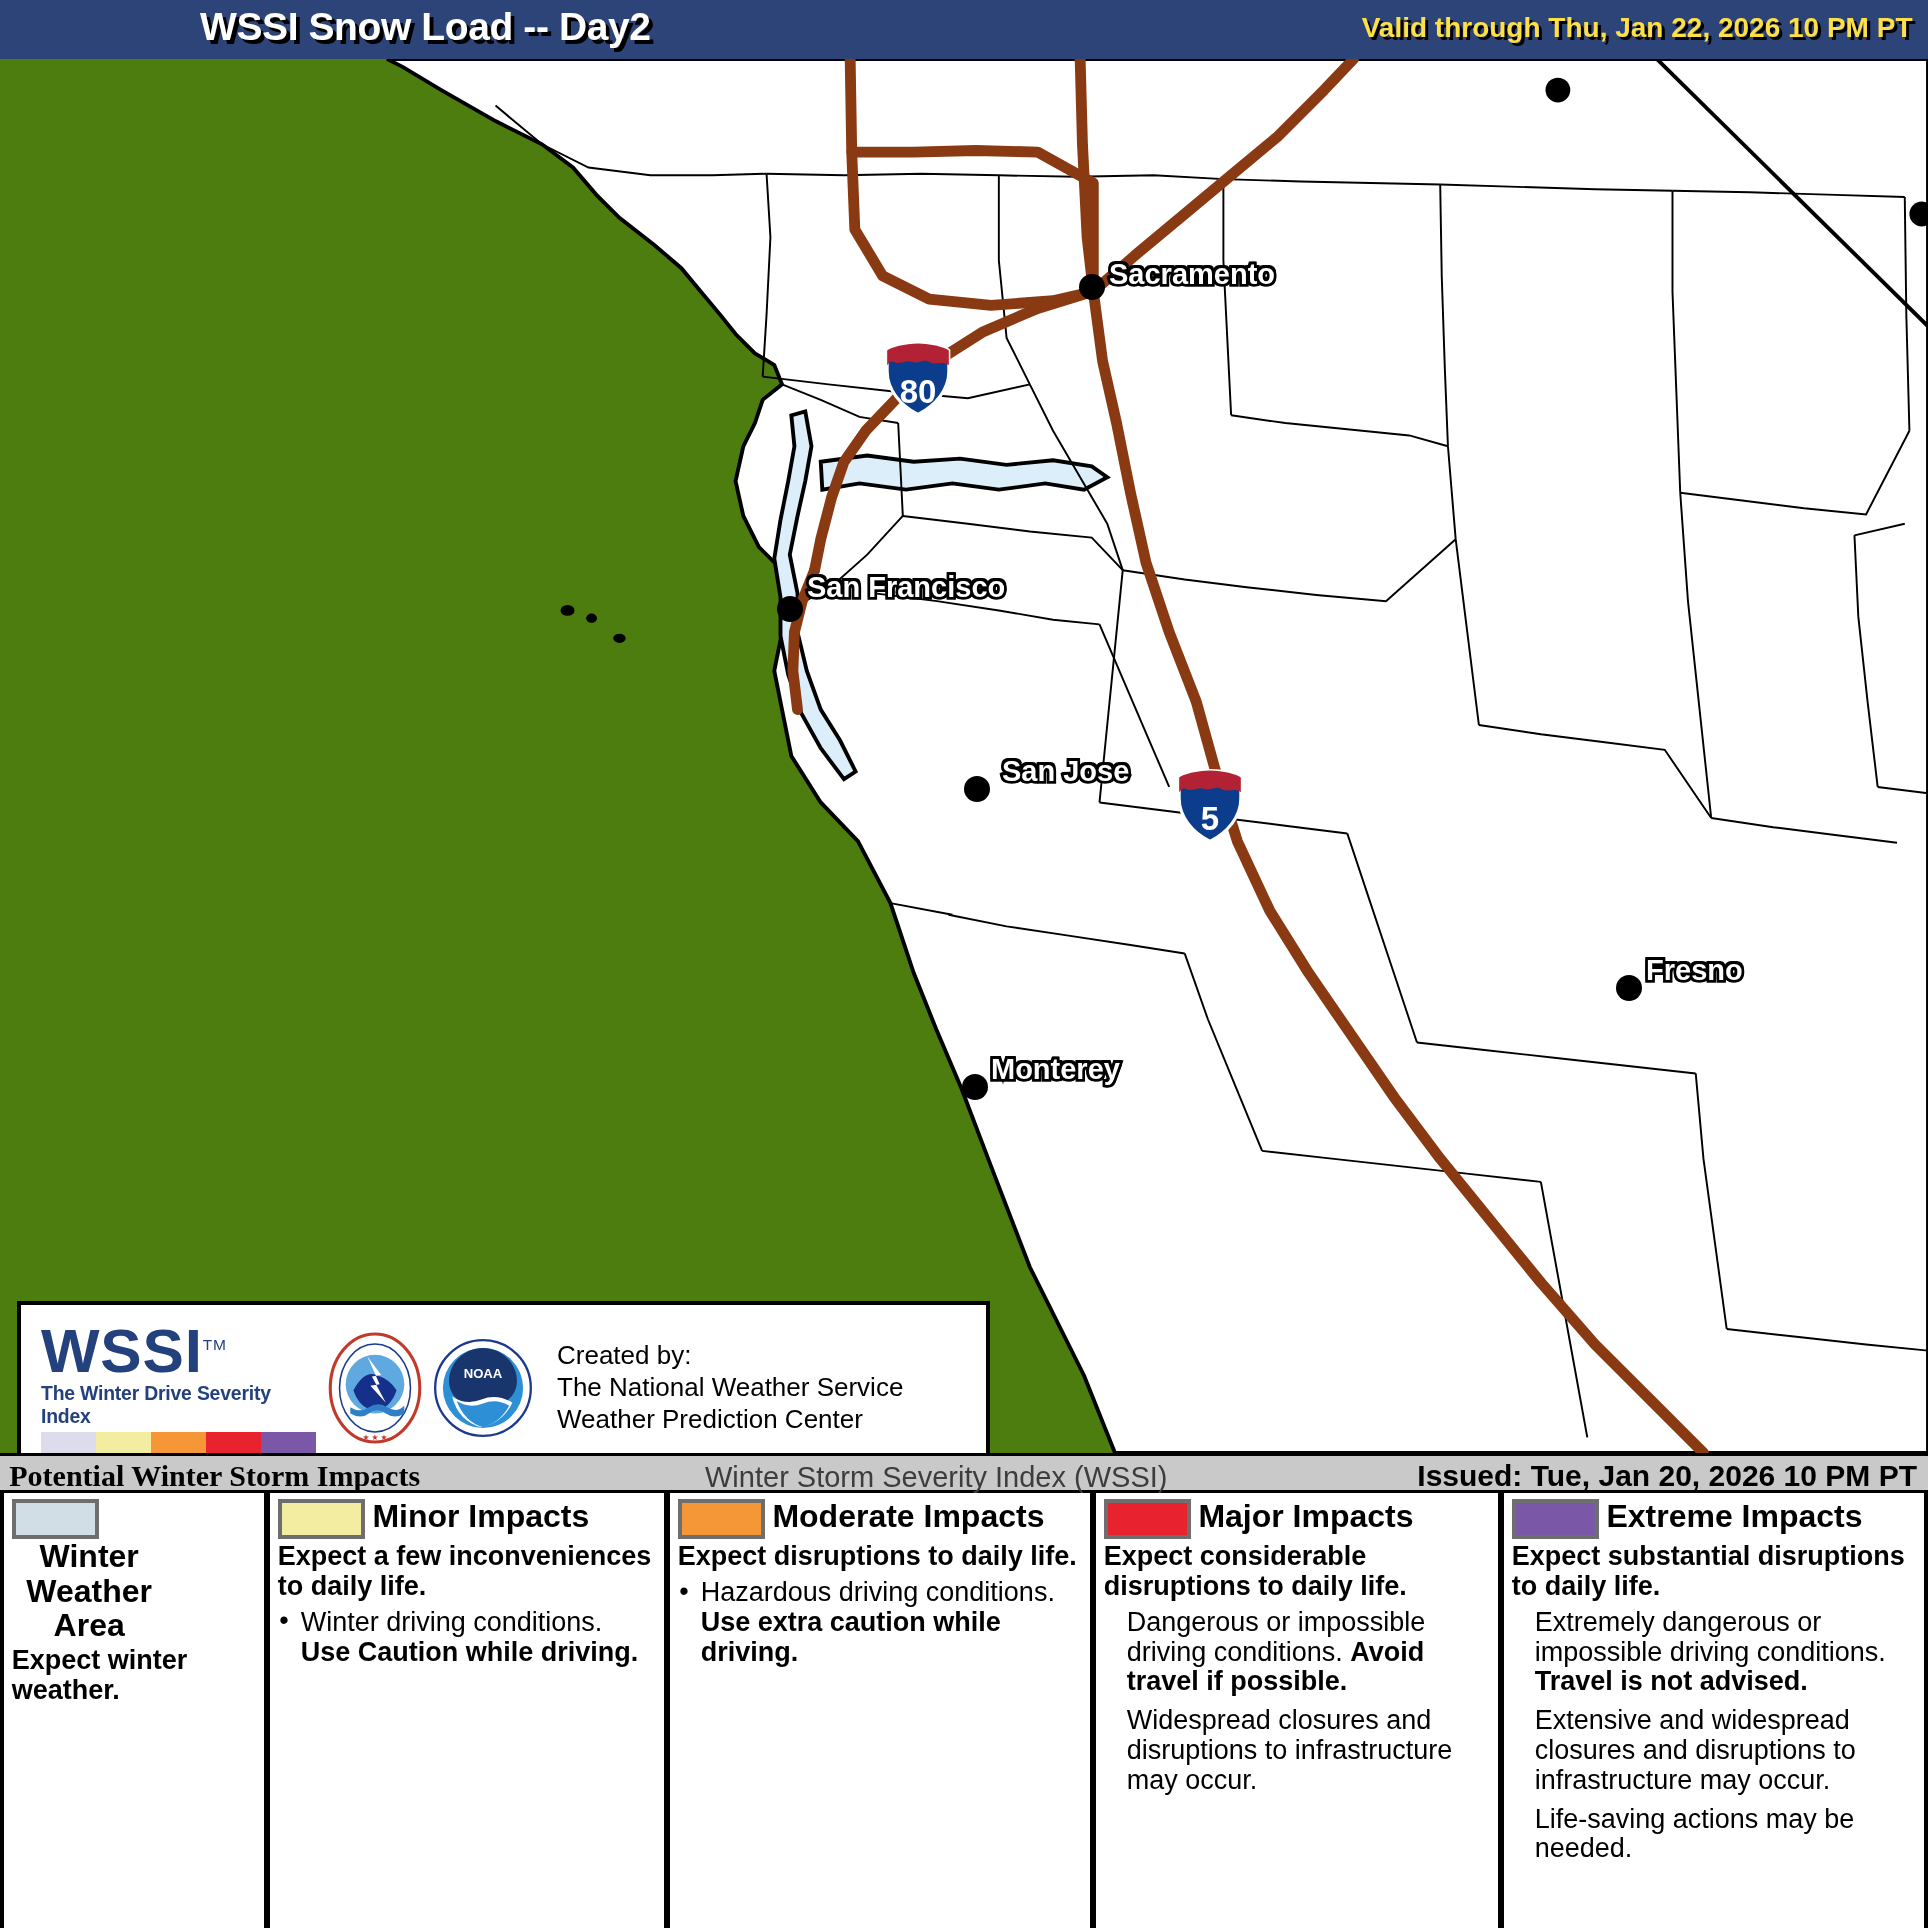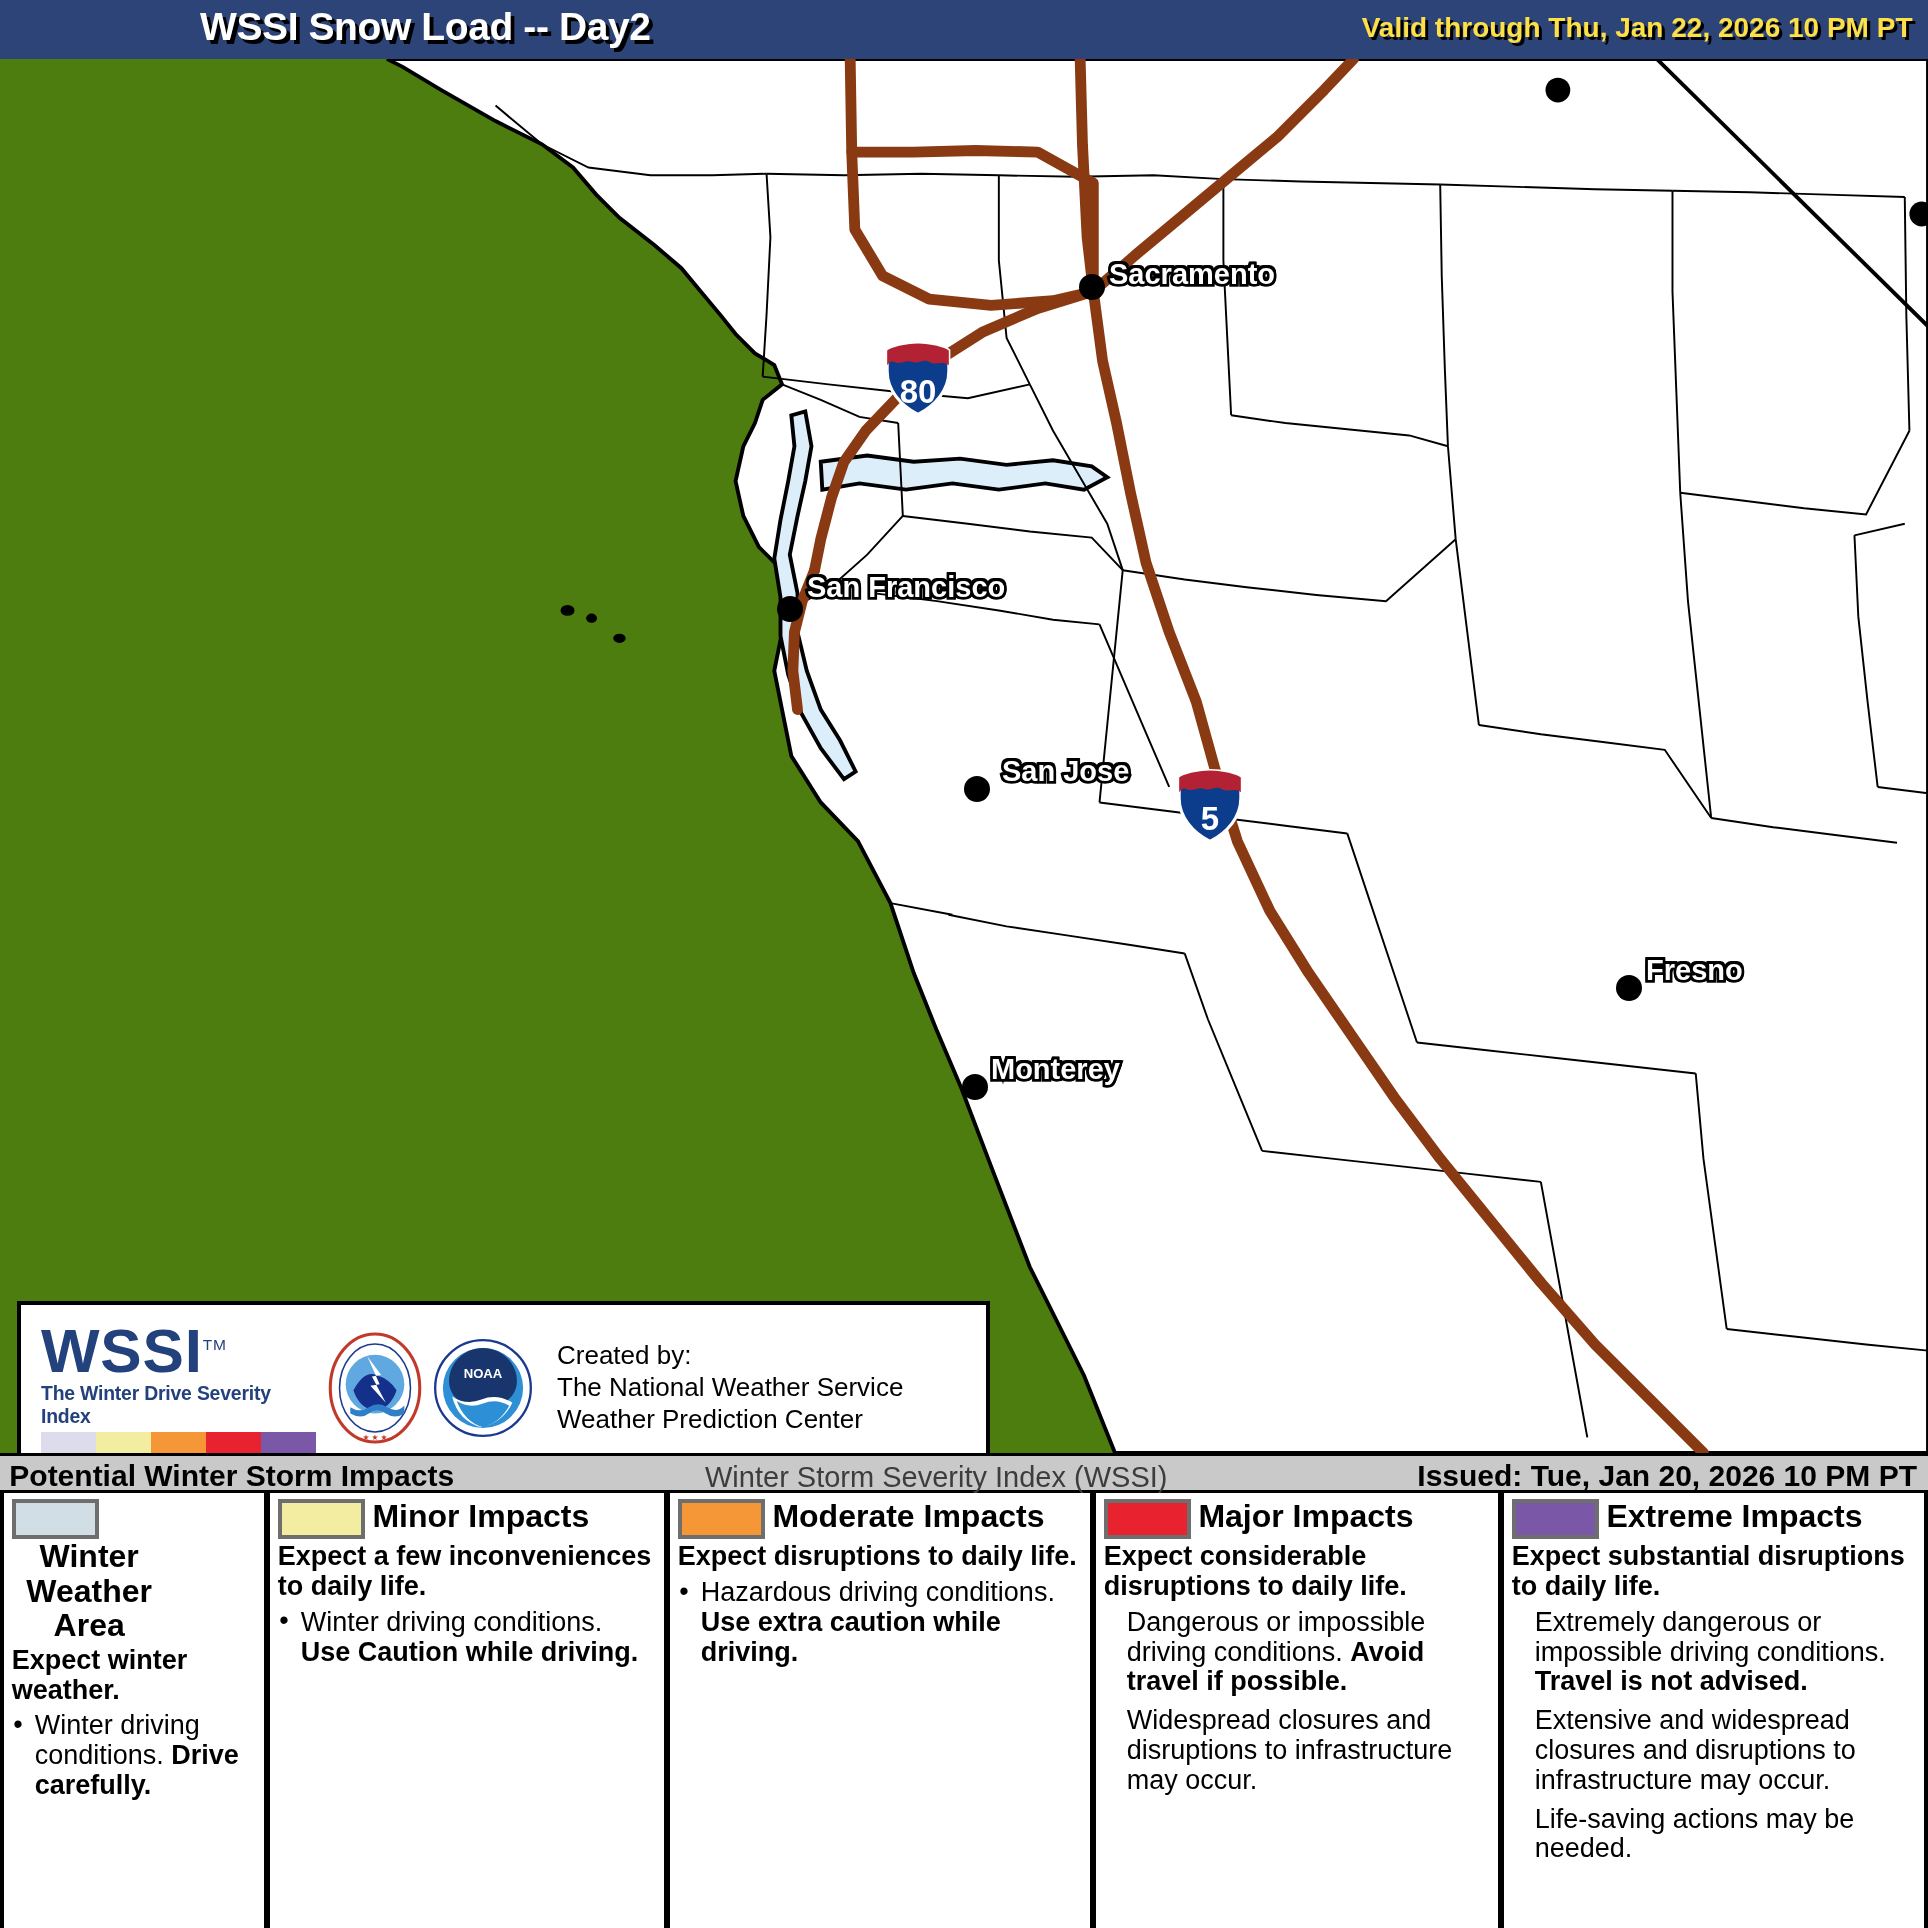--- a/index.html
+++ b/index.html
@@ -164,20 +164,21 @@
     border-bottom: 3.9px solid #000000;
     box-sizing: border-box;
   }
   #status-bar .sb-left {
     position: absolute;
     left: 9.3px; top: 3.1px;
     font-size: 30px;
     font-weight: bold;
     color: #000000;
     white-space: nowrap;
+    font-family: Liberation Serif, serif;
   }
   #status-bar .sb-mid {
     position: absolute;
     left: 705px; top: 4.6px;
     font-size: 29px;
     font-weight: normal;
     color: #3d3d3d;
     white-space: nowrap;
   }
   #status-bar .sb-right {
@@ -447,23 +448,20 @@
   <div class="sb-mid">Winter Storm Severity Index (WSSI)</div>
   <div class="sb-right">Issued: Tue, Jan 20, 2026 10 PM PT</div>
 </div>
 
 <div id="legend">
   <div class="lg-col c1">
     <div class="lg-head">
       <span class="lg-swatch" style="background:#d2dee5"></span><span class="lg-title wrapped">Winter Weather Area</span>
     </div>
     <div class="lg-lead">Expect winter weather.</div>
-    <div class="lg-bullets">
-        <div class="lg-bullet dot"><span>Winter driving conditions. </span><b>Drive carefully.</b></div>
-      </div>
   </div>
 
   <div class="lg-col c2">
     <div class="lg-head">
       <span class="lg-swatch" style="background:#f2eda1"></span><span class="lg-title">Minor Impacts</span>
     </div>
     <div class="lg-lead">Expect a few inconveniences to daily life.</div>
     <div class="lg-bullets">
         <div class="lg-bullet dot"><span>Winter driving conditions. </span><b>Use Caution while driving.</b></div>
       </div>

